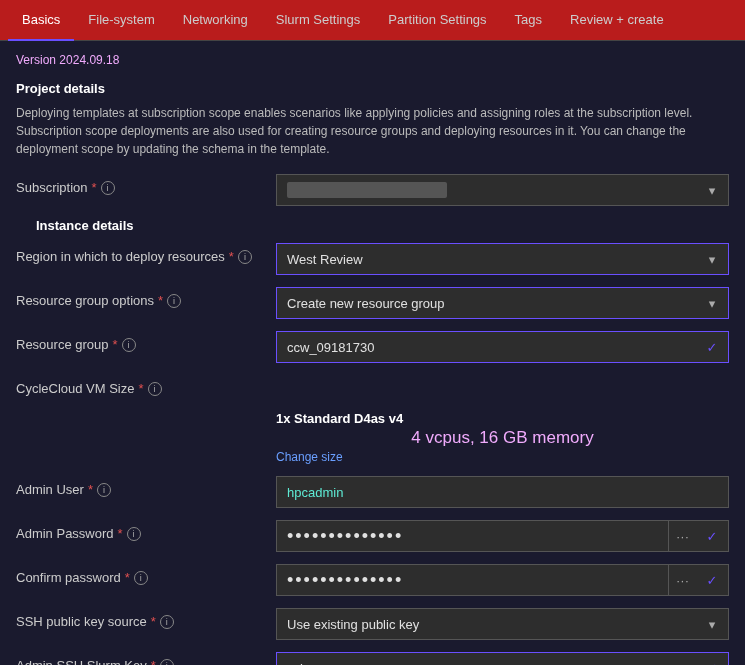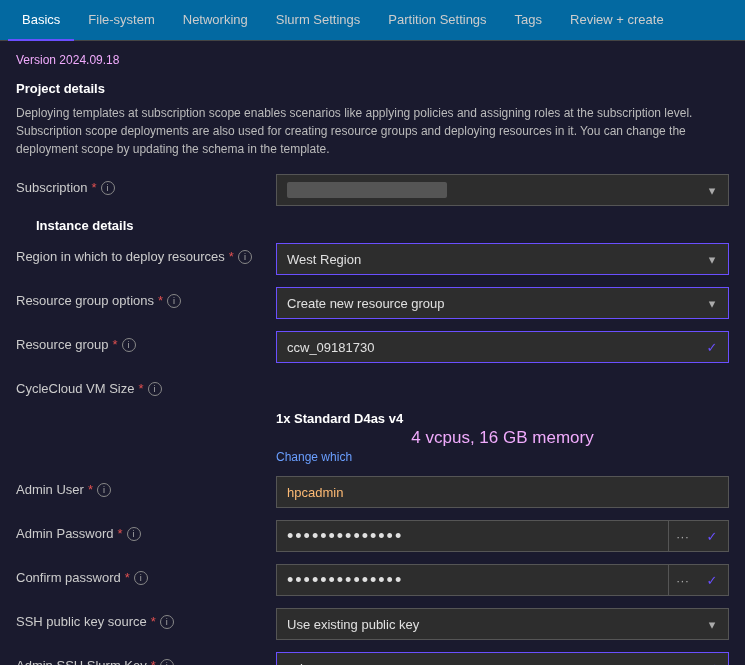--- a/index.html
+++ b/index.html
@@ -9,21 +9,21 @@
       font-family: 'Segoe UI', Arial, sans-serif;
       font-size: 13px;
       width: 745px;
       min-height: 665px;
       overflow-x: hidden;
     }
 
     
     .nav-tabs {
       display: flex;
-      background: #0369a1;
+      background: #b91c1c;
       border-bottom: 1px solid #444;
       padding: 0 8px;
     }
     .nav-tab {
       padding: 12px 14px;
       cursor: pointer;
       color: #ccc;
       font-size: 13px;
       white-space: nowrap;
       border-bottom: 2px solid transparent;
@@ -179,21 +179,21 @@
       background: #2d2d2d;
       border: 1px solid #555;
       height: 32px;
       width: 100%;
     }
     .input-box input {
       flex: 1;
       background: transparent;
       border: none;
       outline: none;
-      color: #fdba74;
+      color: #5eead4;
       font-size: 13px;
       padding: 0 10px;
       font-family: 'Segoe UI', Arial, sans-serif;
     }
     .input-box input::placeholder {
       color: #777;
     }
 
     
     .password-dots {
@@ -252,21 +252,21 @@
   <div class="section-title" style="margin-top:6px;margin-bottom:10px;margin-left:20px;">Instance details</div>
 
   <div class="form-row">
     <div class="form-label">
       <span>Region in which to deploy resources</span>
       <span class="required">*</span>
       <span class="info-icon">i</span>
     </div>
     <div class="form-control">
       <div class="select-box active-border">
-        <div class="select-value">West Region</div>
+        <div class="select-value">West Review</div>
         <div class="chevron-icon">▾</div>
       </div>
     </div>
   </div>
 
   <div class="form-row">
     <div class="form-label">
       <span>Resource group options</span>
       <span class="required">*</span>
       <span class="info-icon">i</span>
@@ -295,21 +295,21 @@
 
   <div class="form-row" style="align-items:flex-start;">
     <div class="form-label">
       <span>CycleCloud VM Size</span>
       <span class="required">*</span>
       <span class="info-icon">i</span>
     </div>
     <div class="vm-size-box">
       <div class="vm-size-name">1x Standard D4as v4</div>
       <div class="vm-size-detail">4 vcpus, 16 GB memory</div>
-      <div class="vm-size-change">Change which</div>
+      <div class="vm-size-change">Change size</div>
     </div>
   </div>
 
   <div class="form-row">
     <div class="form-label">
       <span>Admin User</span>
       <span class="required">*</span>
       <span class="info-icon">i</span>
     </div>
     <div class="form-control">

